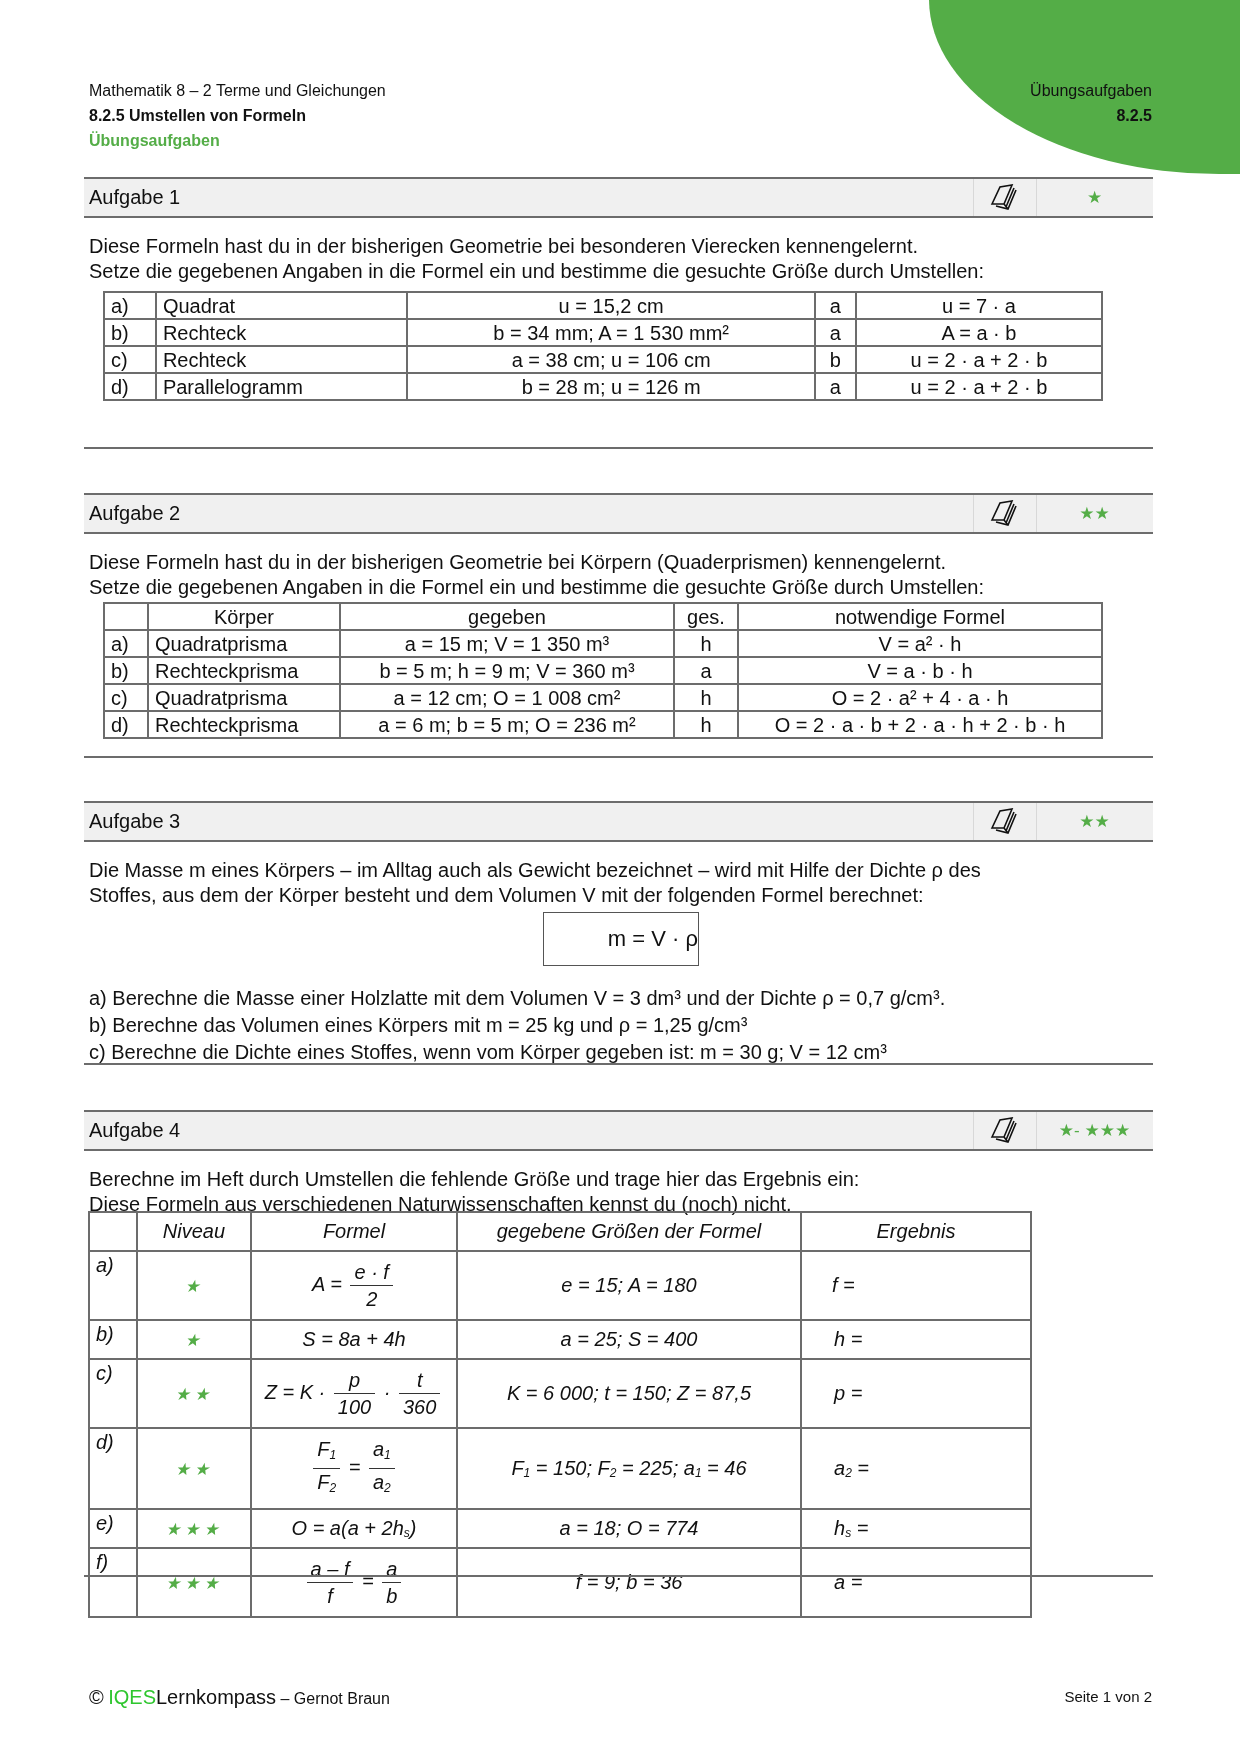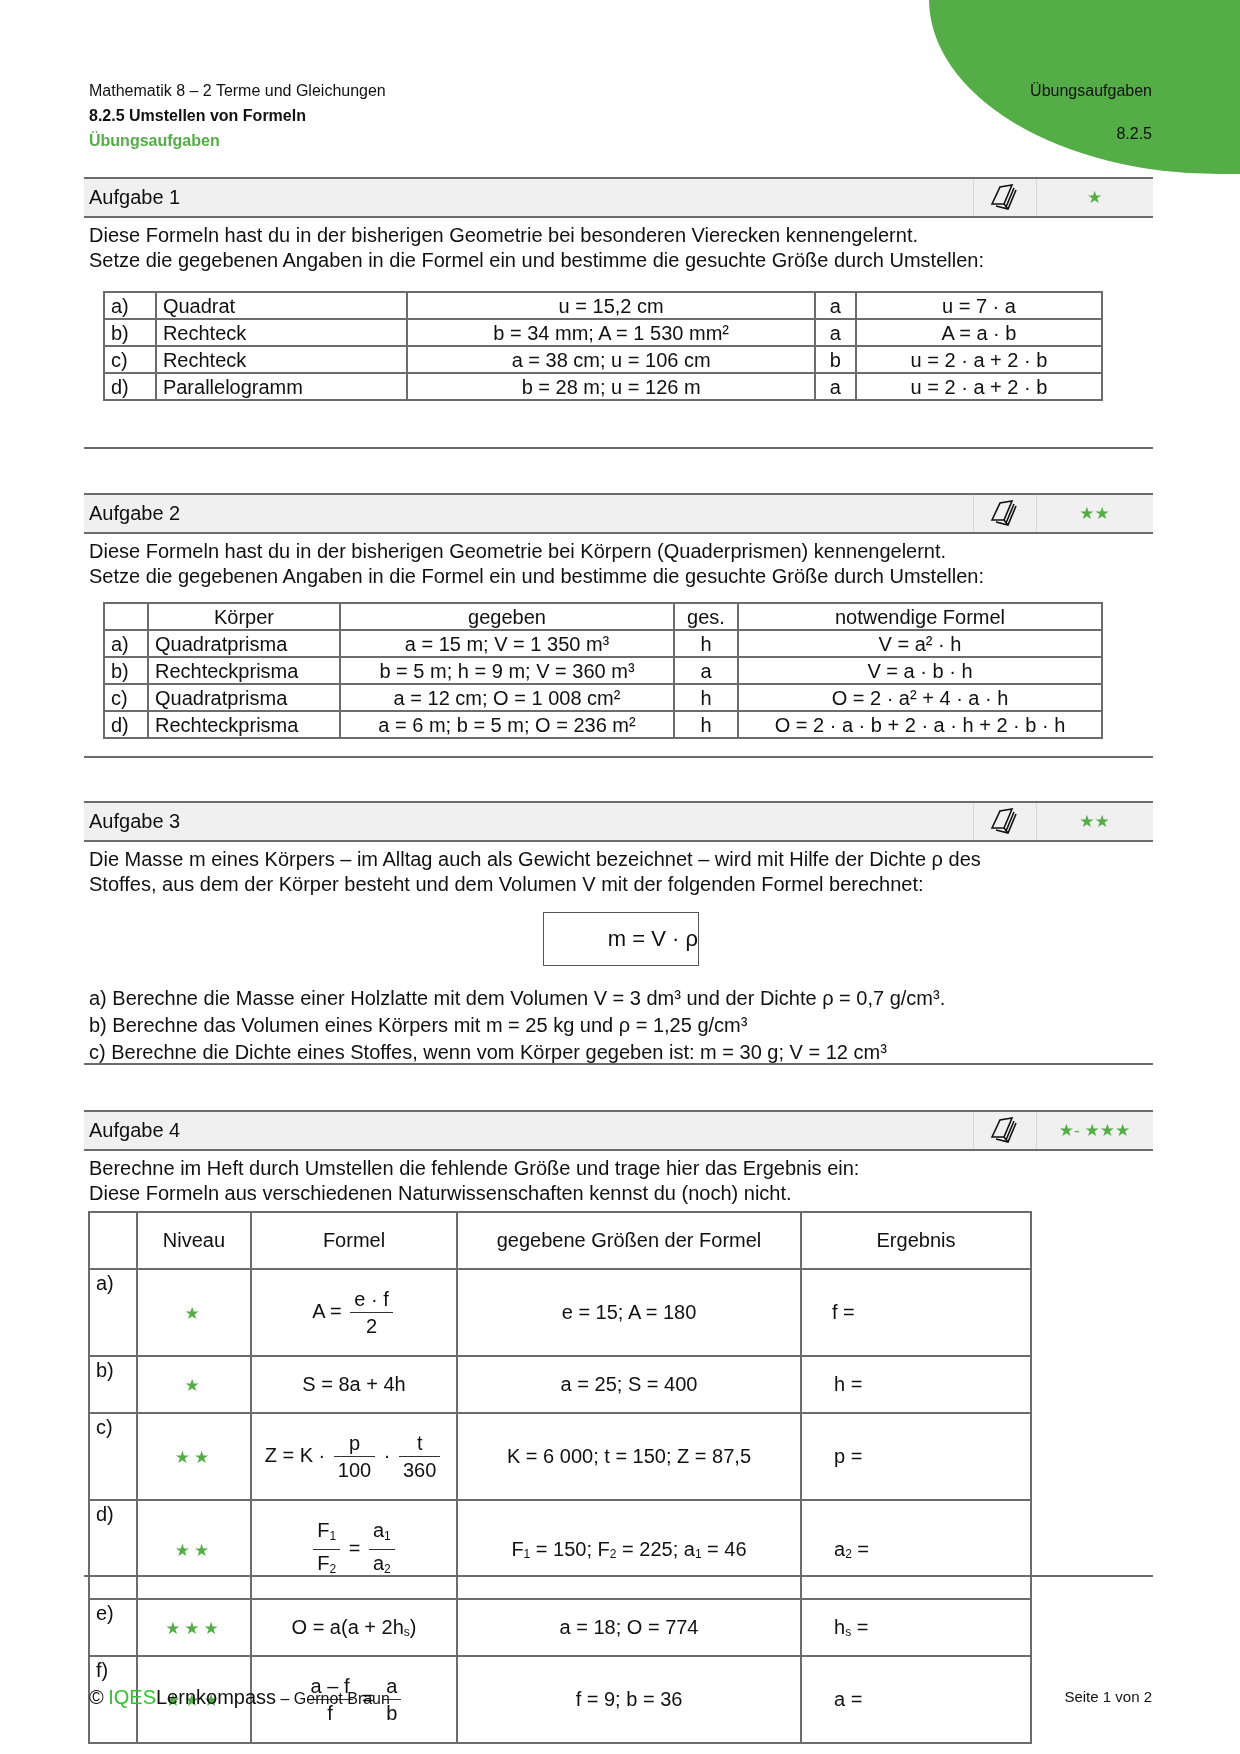--- a/index.html
+++ b/index.html
@@ -4,46 +4,46 @@
 <style>
   html, body { margin: 0; padding: 0; background: #ffffff; }
   body { width: 1240px; height: 1754px; position: relative; overflow: hidden;
          font-family: "Liberation Sans", sans-serif; color: #111; }
   .blob { position: absolute; left: 929px; top: -10px; width: 330px; height: 184px;
           background: #54ad47; border-bottom-left-radius: 290px 175px; }
   .hdr-left { position: absolute; left: 89px; top: 78px; font-size: 16px; line-height: 25px; }
   .hdr-left .bold { font-weight: bold; }
   .hdr-left .green { color: #54ad47; font-weight: bold; }
   .hdr-right { position: absolute; right: 88px; top: 78px; text-align: right; font-size: 16px; line-height: 25px; }
-  .hdr-right .bold { font-weight: normal; margin-top: 18px; }
+  .hdr-right .bold { font-weight: bold; }
 
   .task { position: absolute; left: 84px; width: 1069px; }
   .task-head { height: 37px; background: #f0f0f0; border-top: 2px solid #6c6c6c; border-bottom: 2px solid #6c6c6c;
                position: relative; font-size: 20px; line-height: 37px; }
   .task-head .title { position: absolute; left: 5px; top: 0; }
   .task-head .icon-cell { position: absolute; left: 889px; top: 0; width: 62px; height: 37px;
                           border-left: 1px solid #d8d8d8; border-right: 1px solid #d8d8d8; }
   .task-head .icon-cell svg { position: absolute; left: 14px; top: 5px; }
   .task-head .stars { position: absolute; left: 952px; width: 117px; top: 0; text-align: center; color: #54ad47; font-size: 17px; }
-  .task-body { font-size: 20px; line-height: 25px; padding: 5px 5px 0 5px; }
+  .task-body { font-size: 20px; line-height: 25px; padding: 16px 5px 0 5px; }
   .task-end { position: absolute; left: 0; width: 1069px; border-top: 2px solid #6c6c6c; }
 
   table.t { border-collapse: collapse; font-size: 20px; }
   table.t td { border: 2px solid #6c6c6c; padding: 0 6px; height: 25px; line-height: 24px; }
   .c { text-align: center; }
   .l { text-align: left; }
 
   .formula-box { position: absolute; border: 1.5px solid #555; width: 154px; height: 52px; font-size: 22px;
                  line-height: 52px; text-align: right; }
   .sub { font-size: 12px; vertical-align: -3px; }
   .subs { font-size: 12px; vertical-align: -2px; }
   .frac { display: inline-block; vertical-align: middle; text-align: center; margin: 0 3px; }
   .frac .num { display: block; border-bottom: 1.5px solid #333; padding: 0 4px; line-height: 26px; }
   .frac .den { display: block; line-height: 26px; padding: 0 4px; }
-  table.t4 td { border: 2px solid #6c6c6c; font-size: 20px; padding: 16px 6px; }
+  table.t4 td { border: 2px solid #6c6c6c; font-size: 20px; padding: 7px 6px; font-style: italic; }
   .star { color: #54ad47; font-size: 17px; letter-spacing: 4px; }
   .lbl { vertical-align: top; padding-top: 2px !important; }
 
   .footer-left { position: absolute; left: 89px; top: 1686px; font-size: 16px; }
   .footer-left .iqes { color: #2ec62e; font-size: 20px; }
   .footer-left .lern { font-size: 20px; }
   .footer-right { position: absolute; right: 88px; top: 1688px; font-size: 15px; }
 </style>
 </head>
 <body>

